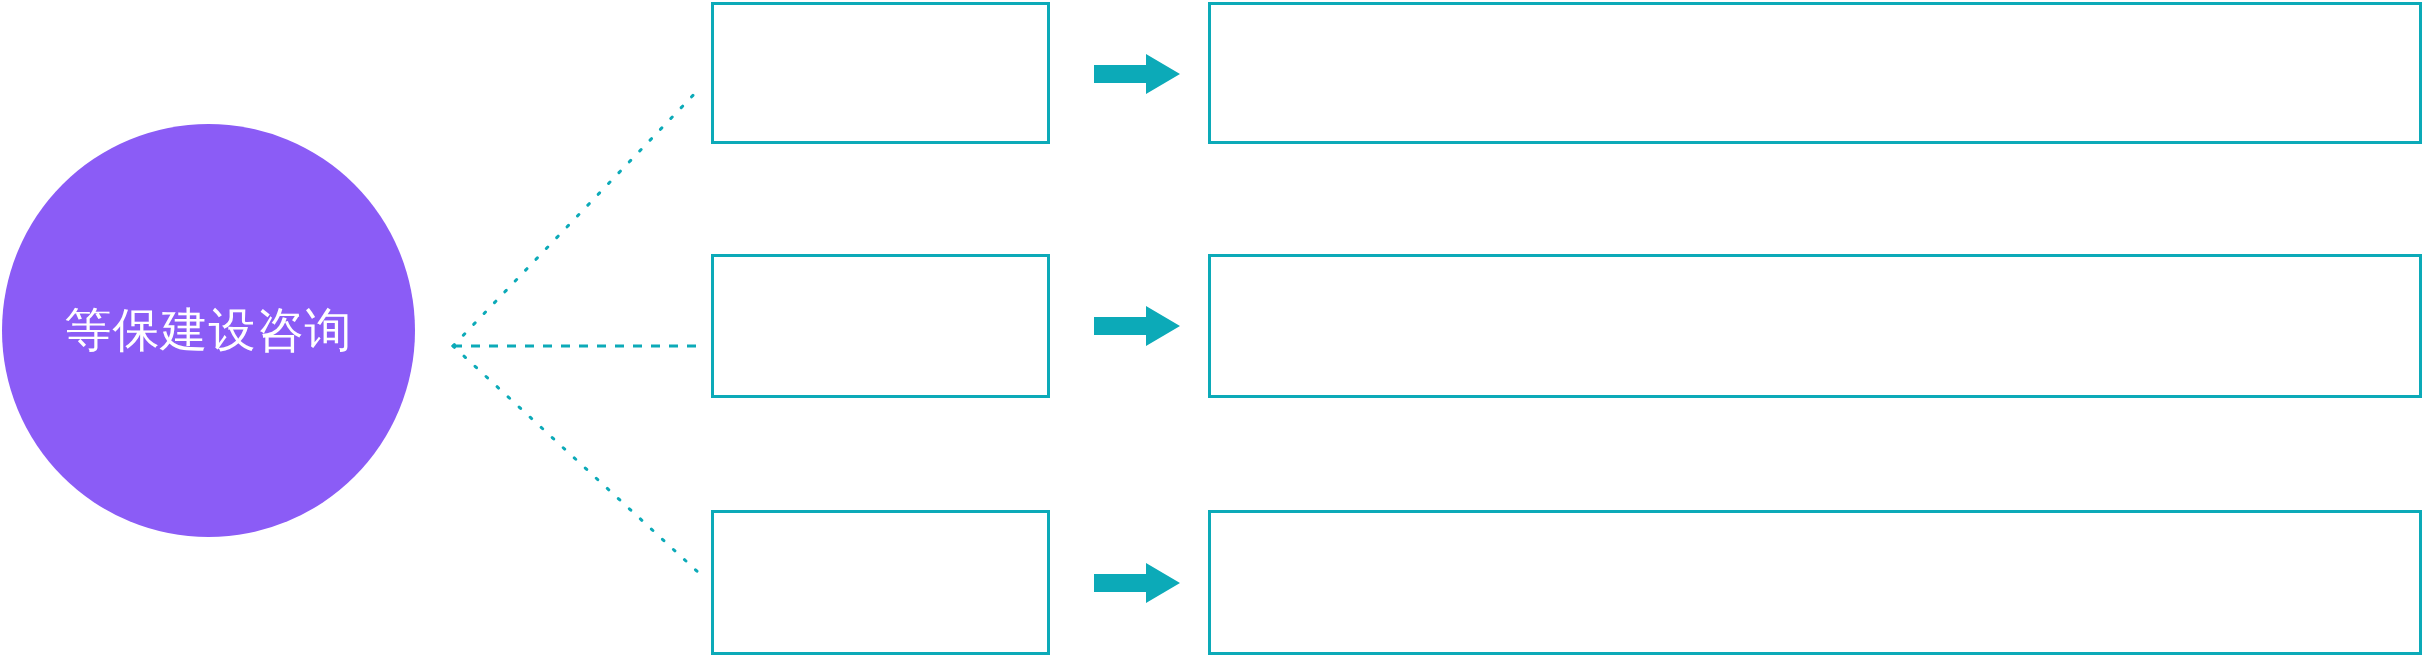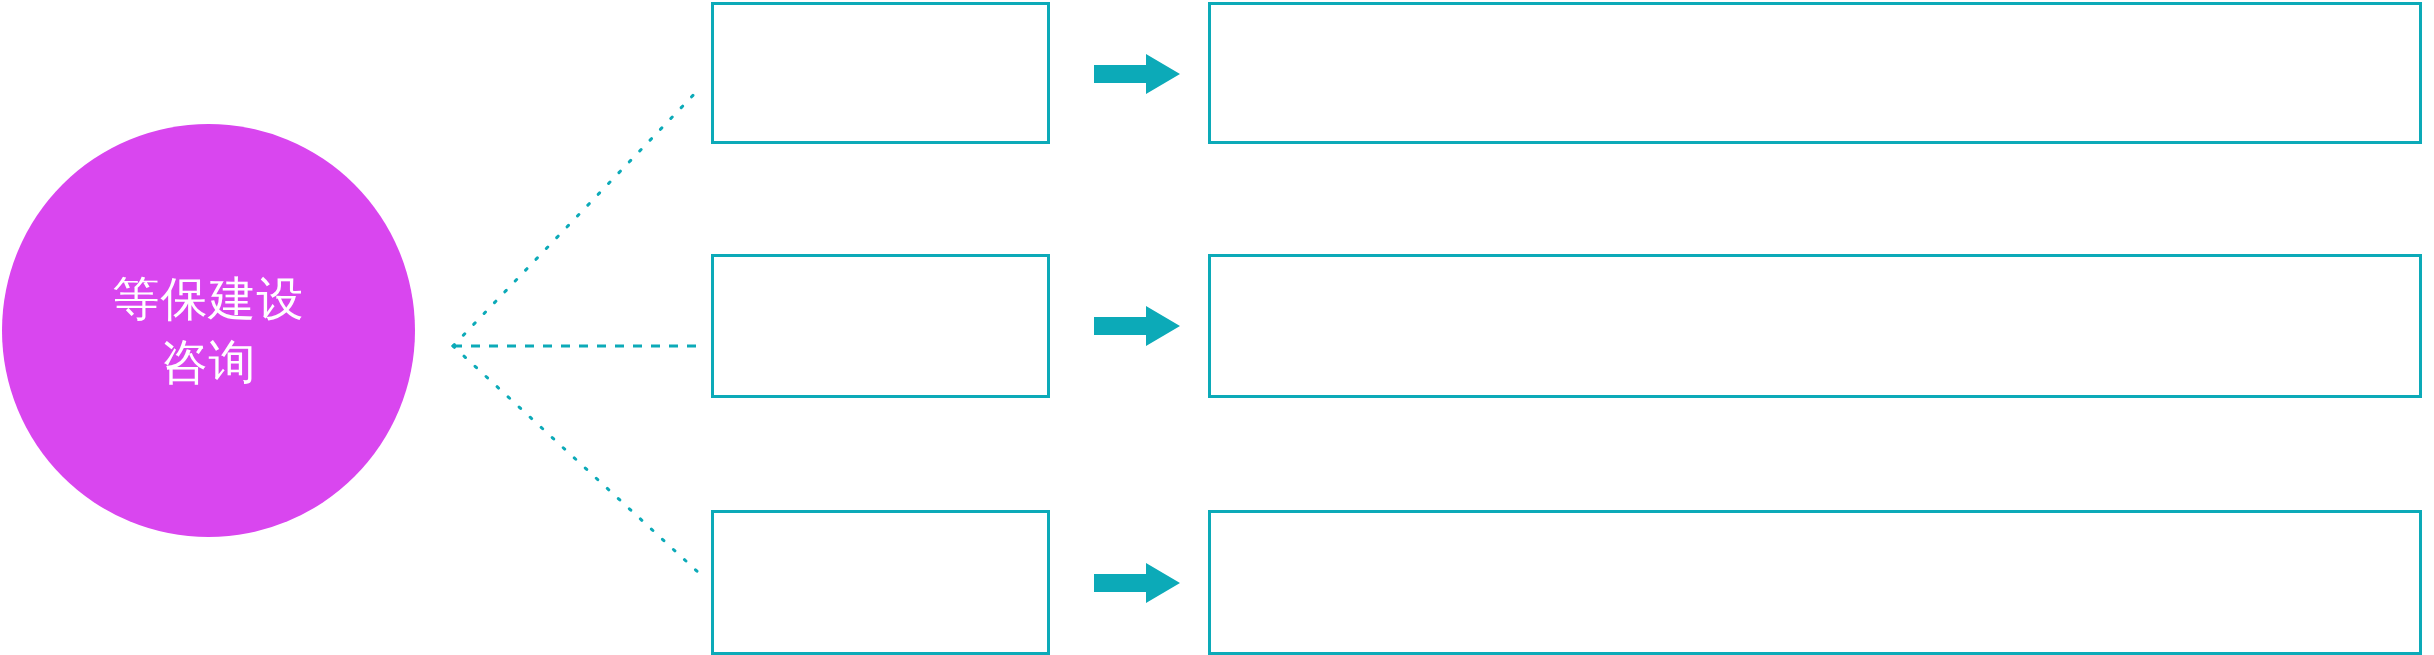--- a/index.html
+++ b/index.html
@@ -19,23 +19,23 @@
     overflow: hidden;
   }
   
   .hub {
     position: absolute;
     left: 2px;
     top: 124px;
     width: 413px;
     height: 413px;
     border-radius: 50%;
-    background: #d946ef;
+    background: #8b5cf6;
     display: flex;
-    flex-direction: column;
+    flex-direction: row;
     align-items: center;
     justify-content: center;
     box-sizing: border-box;
   }
   .hub-line {
     color: #ffffff;
     font-size: 47px;
     line-height: 1.33;
     font-weight: 300;
     letter-spacing: 1px;

